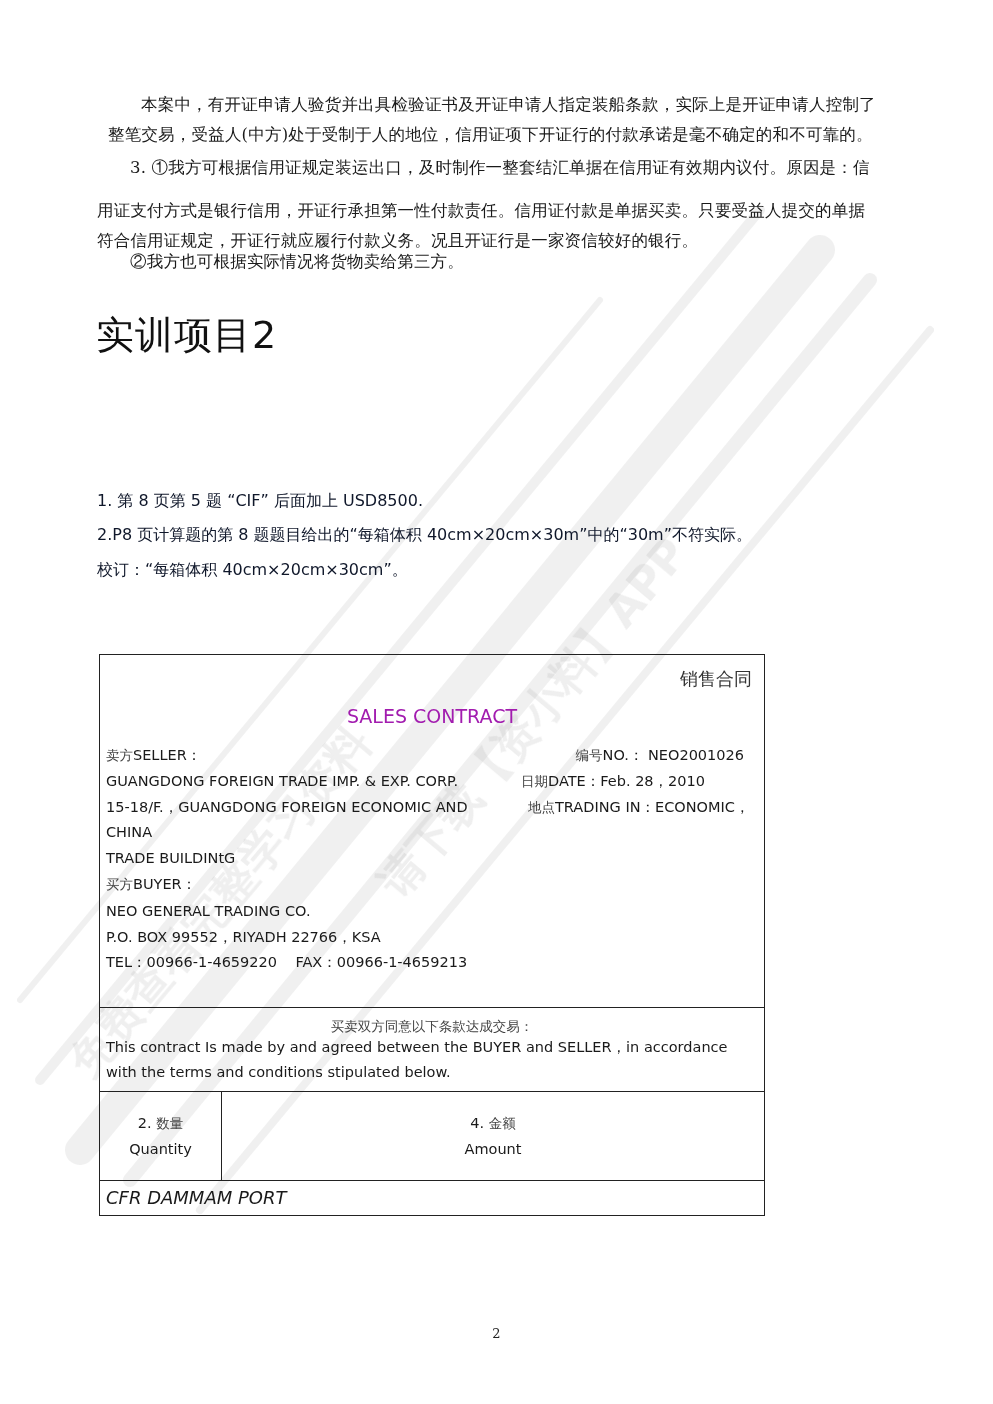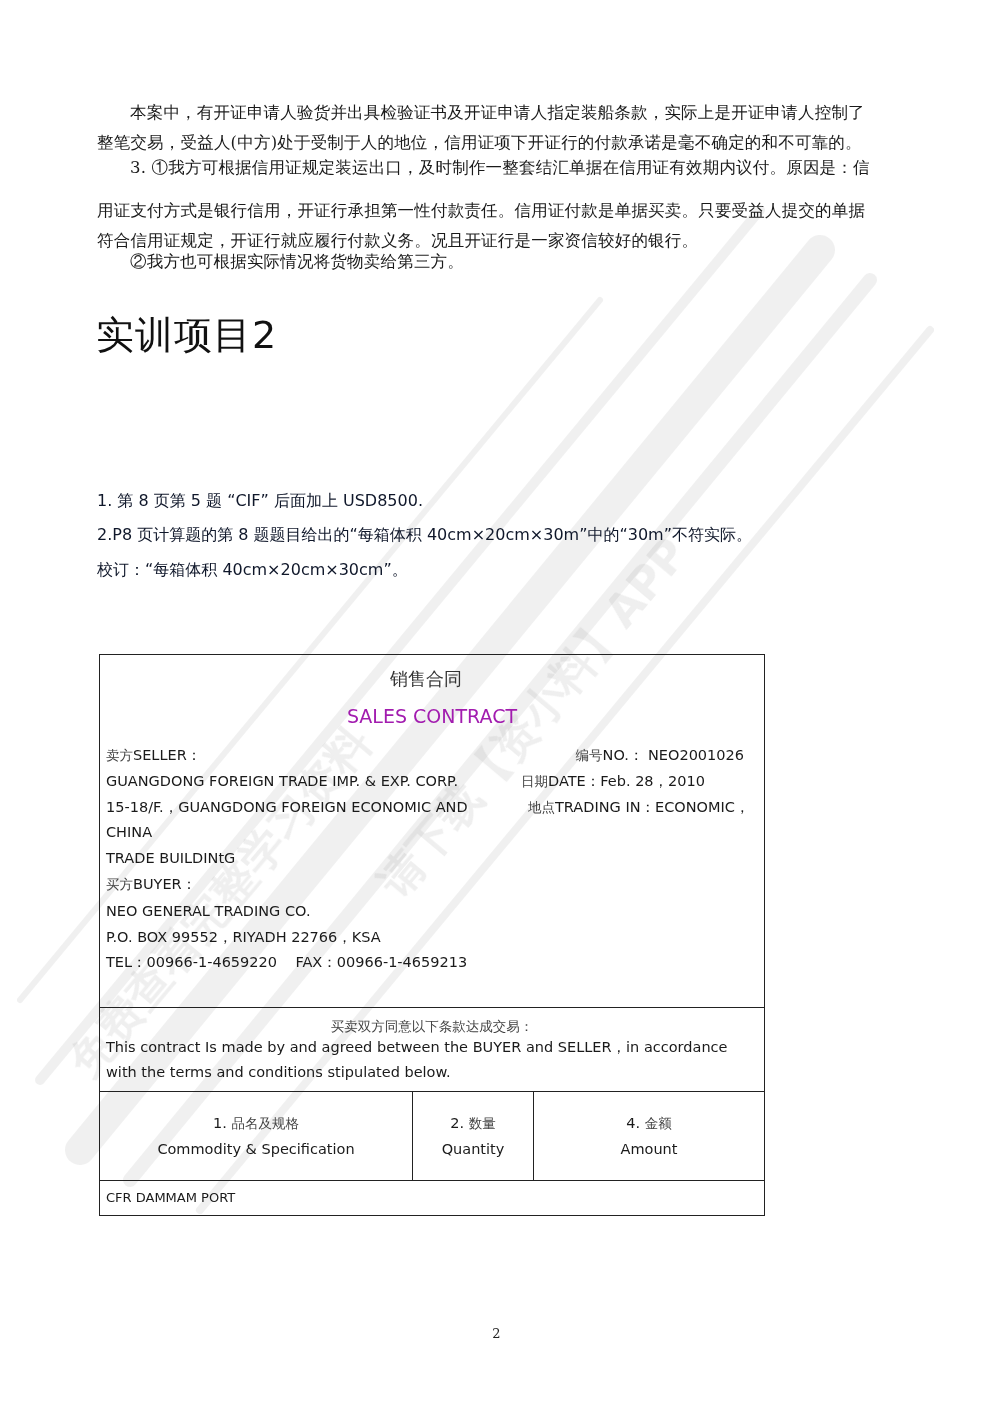--- a/index.html
+++ b/index.html
@@ -67,21 +67,21 @@
     }
     .c-header {
       height: 352px;
       position: relative;
       border-bottom: 1.5px solid #222;
     }
     .c-title-cn {
       position: absolute;
       top: 12px;
       left: 0; right: 12px;
-      text-align: center;
+      text-align: right;
       font-size: 18px;
       color: #333;
     }
     .c-title-en {
       position: absolute;
       top: 50px;
       left: 0; right: 0;
       text-align: center;
       font-size: 19px;
       color: #a21caf;
@@ -138,22 +138,23 @@
     .col1 { width: 312px; }
     .col2 { width: 121px; }
     .col3 { width: 137px; }
     .col4 { flex: 1; }
     .c-col .cn-small { font-size: 13.5px; }
 
     .c-footer-row {
       height: 34px;
       padding: 4px 6px;
       box-sizing: border-box;
-      font-size: 13px;
+      font-size: 18px;
       line-height: 26px;
+      font-style: italic;
     }
 
     .page-number {
       position: absolute;
       top: 1326px;
       left: 0;
       width: 993px;
       text-align: center;
       font-family: "DejaVu Serif", serif;
       font-size: 13px;
@@ -172,21 +173,21 @@
     <line x1="20" y1="1000" x2="600" y2="300" stroke-width="6"></line>
   </g>
   <g opacity="0.14" fill="#888" font-family="DejaVu Sans, sans-serif" font-weight="bold">
     <text x="0" y="0" font-size="44" transform="translate(90,1080) rotate(-50)">免费查看完整学习资料</text>
     <text x="0" y="0" font-size="44" transform="translate(400,900) rotate(-50)">请下载【资小料】APP</text>
   </g>
 </svg>
 
 <div class="content">
 
-  <div class="para" style="top:98px;">
+  <div class="para" style="top:90px;margin-left:11px;">
     <div class="indent">本案中，有开证申请人验货并出具检验证书及开证申请人指定装船条款，实际上是开证申请人控制了</div>
     <div>整笔交易，受益人(中方)处于受制于人的地位，信用证项下开证行的付款承诺是毫不确定的和不可靠的。</div>
   </div>
 
   <div class="para" style="top:153px;">
     <div class="indent">3. ①我方可根据信用证规定装运出口，及时制作一整套结汇单据在信用证有效期内议付。原因是：信</div>
     <div style="margin-top:13px;">用证支付方式是银行信用，开证行承担第一性付款责任。信用证付款是单据买卖。只要受益人提交的单据</div>
     <div>符合信用证规定，开证行就应履行付款义务。况且开证行是一家资信较好的银行。</div>
   </div>
 
@@ -223,24 +224,20 @@
         <div class="r-place"><span class="cn-small">地点</span><span>TRADING IN：</span><span>ECONOMIC，</span></div>
       </div>
     </div>
 
     <div class="c-agree">
       <span class="cn-small">买卖双方同意以下条款达成交易：</span>
       <span>This contract Is made by and agreed between the BUYER and SELLER，in accordance with the terms and conditions stipulated below.</span>
     </div>
 
     <div class="c-table">
-      <div class="c-col col1">
-        <div><span>1.</span> <span class="cn-small">品名及规格</span></div>
-        <div>Commodity &amp; Specification</div>
-      </div>
       <div class="c-col col2">
         <div><span>2.</span> <span class="cn-small">数量</span></div>
         <div>Quantity</div>
       </div>
       <div class="c-col col4">
         <div><span>4.</span> <span class="cn-small">金额</span></div>
         <div>Amount</div>
       </div>
     </div>
 

